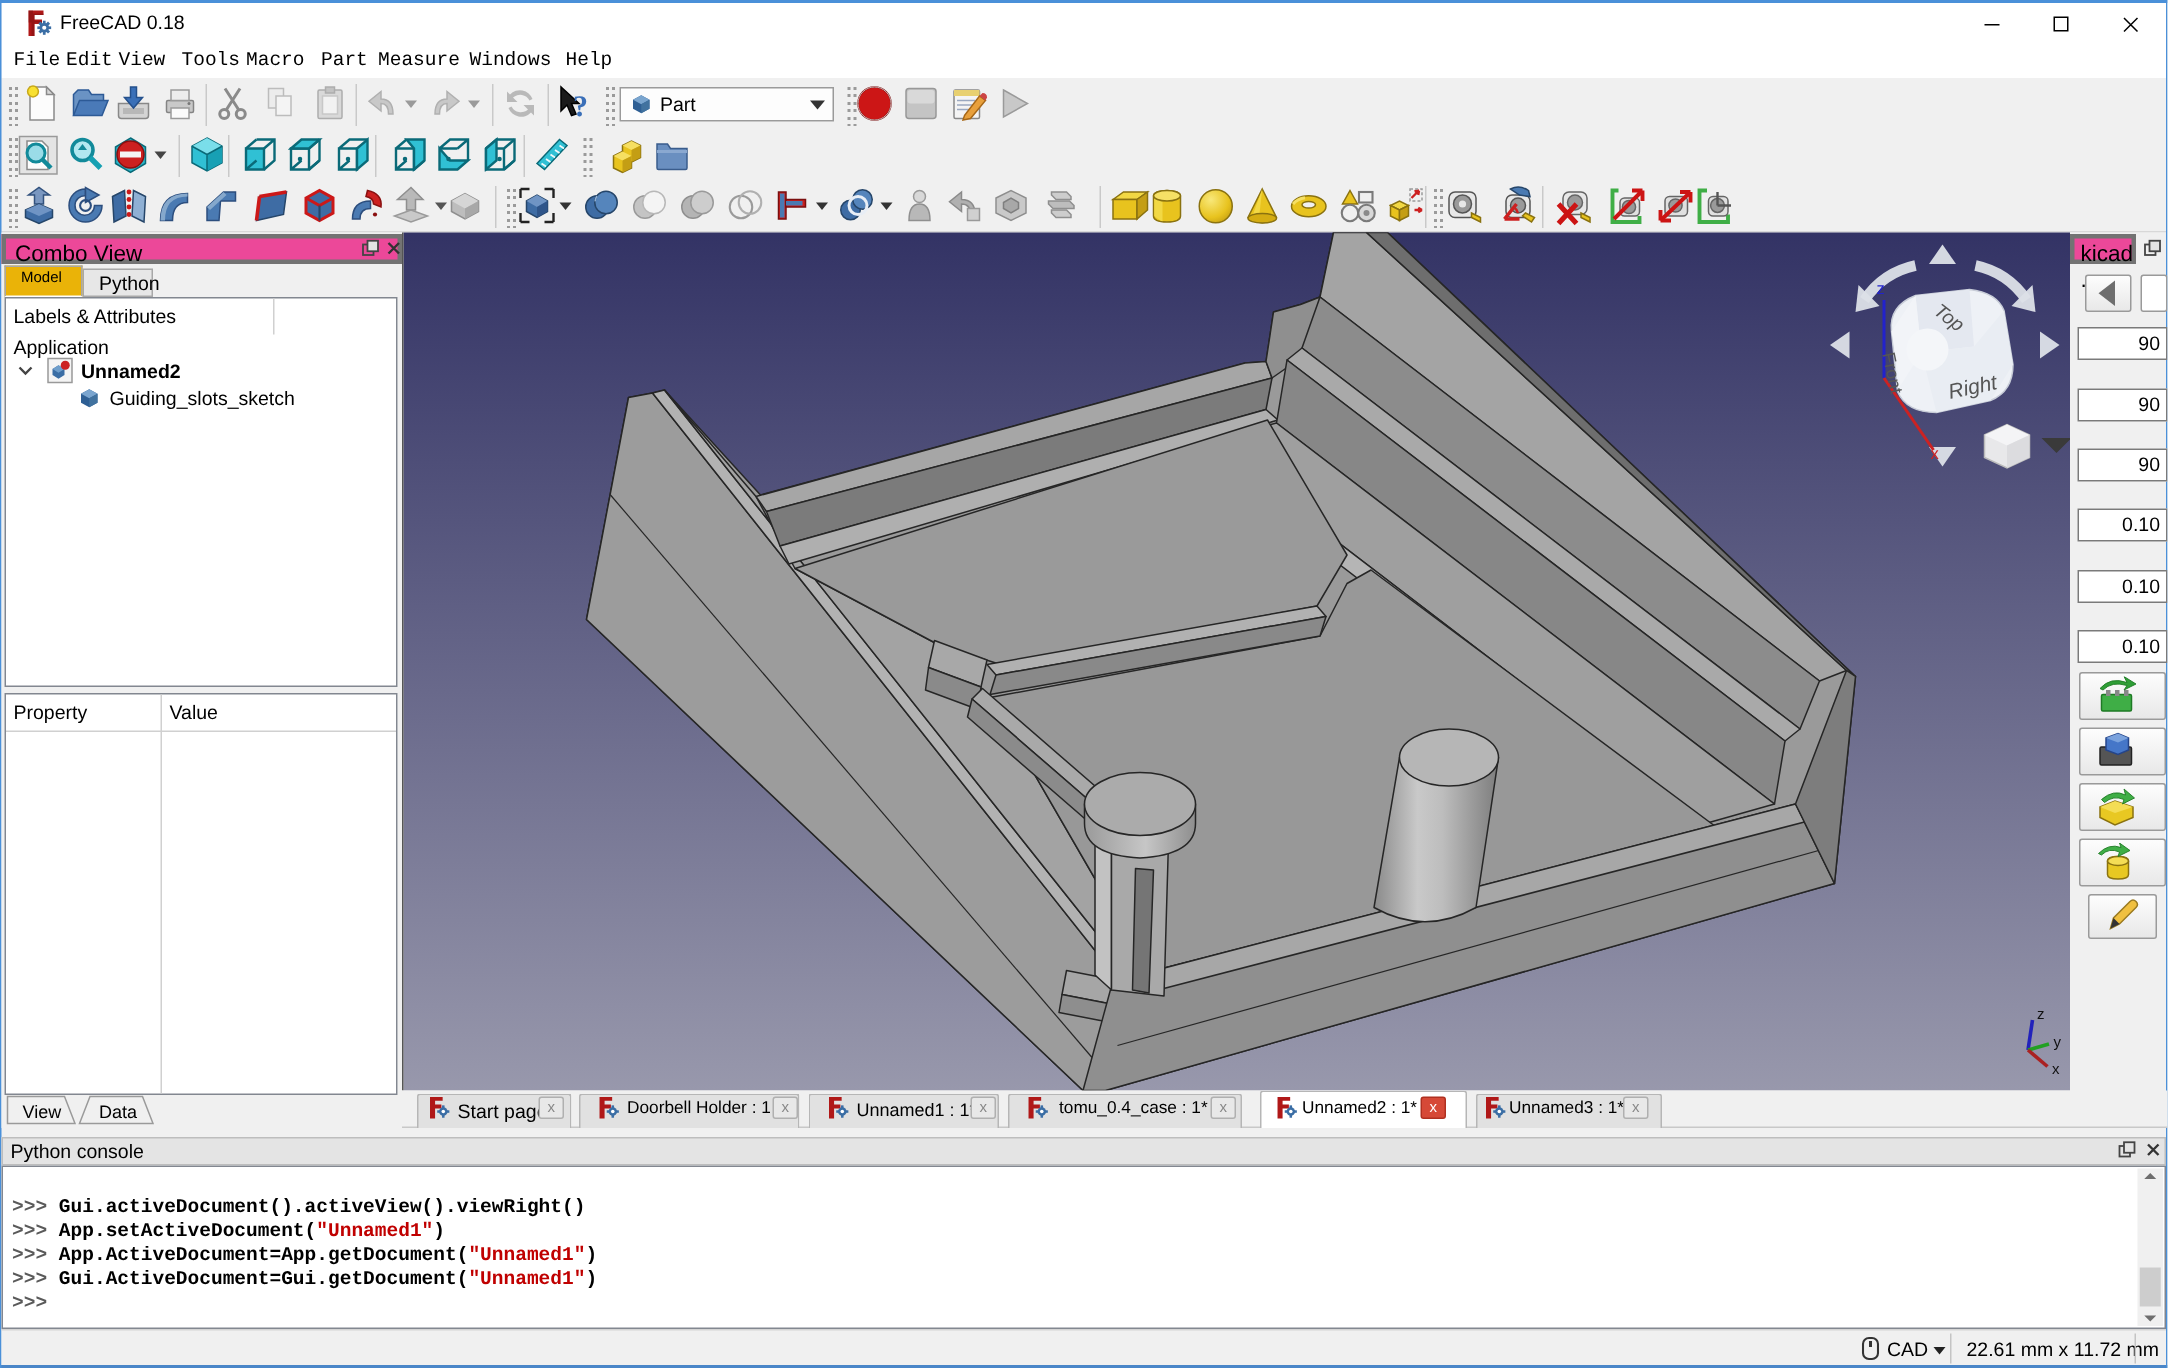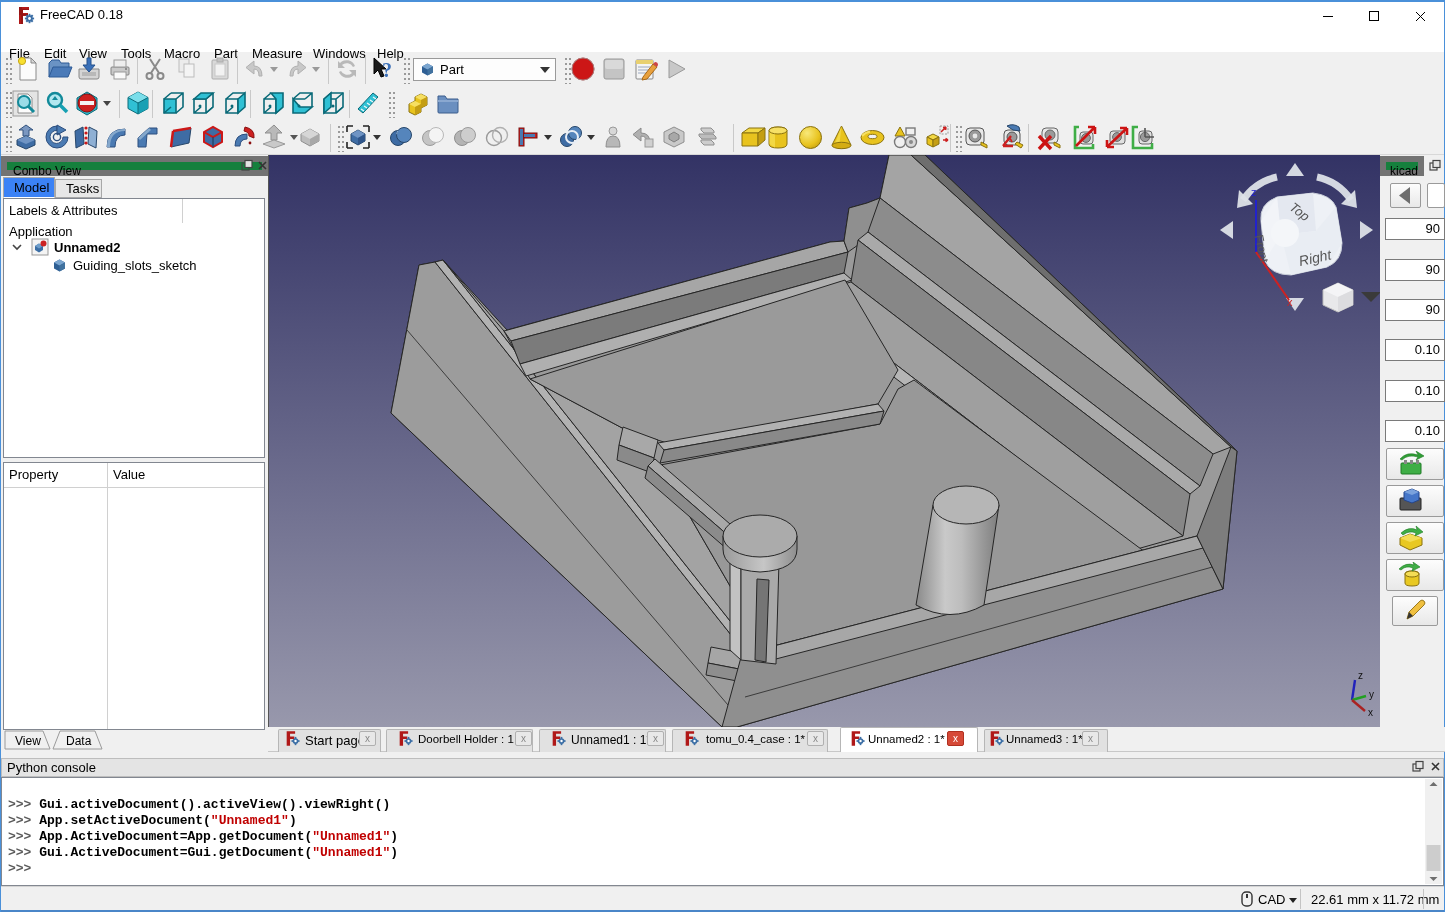--- a/index.html
+++ b/index.html
@@ -9,26 +9,26 @@
 
 #topborder { left:0; top:0; width:1445px; height:2px; background:#4a90d9; }
 #botborder { left:0; top:910px; width:1445px; height:2px; background:#4a86c8; }
 #lborder { left:0; top:0; width:1px; height:912px; background:#4a90d9; }
 #rborder { left:1444px; top:0; width:1px; height:912px; background:#4a90d9; }
 
 #titlebar { left:1px; top:2px; width:1443px; height:28px; background:#ffffff; }
 #title-text { left:40px; top:7px; font-size:13px; }
 
 #menubar { left:1px; top:30px; width:1443px; height:22px; background:#ffffff; }
-.menuitem { top:46px; font-size:13px; }
+.menuitem { top:32px; font-size:13px;font-family:Liberation Mono, monospace; }
 
 #toolbars { left:1px; top:52px; width:1443px; height:103px; background:#f0f0f0; border-bottom:1px solid #d8d8d8; }
 
 #leftdock { left:1px; top:155px; width:267px; height:597px; background:#f0f0f0; }
-.docktitle { background:#15803d; border:6px solid #737373; font-size:12px; }
+.docktitle { background:#ec4899; border:3px solid #737373; font-size:15px; }
 .panelbox { background:#fff; border:1px solid #828790; }
 
 #rightdock { left:1380px; top:155px; width:64px; height:575px; background:#f0f0f0; }
 .spin { background:#fff; border:1px solid #7a7a7a; font-size:13px; text-align:right; }
 .rbtn { background:linear-gradient(#fdfdfd,#e8e8e8); border:1px solid #9a9a9a; border-radius:2px; }
 
 #viewport { left:268px; top:155px; width:1112px; height:572px; background:linear-gradient(#333365,#9898ac); border-left:1px solid #555; }
 
 #tabbar { left:268px; top:727px; width:1177px; height:25px; background:#f0f0f0; border-bottom:1px solid #c8c8c8;}
 .mditab { top:729px; height:23px; background:#e1e1e1; border:1px solid #b6b6b6; border-bottom:none; border-radius:2px 2px 0 0; font-size:13px; }
@@ -471,22 +471,22 @@
     <path d="M15 13 L15 4 M15 13 L24 13" stroke="#555" stroke-width="1.6"></path>
   </svg>
 
 <div class="abs" id="leftdock"></div>
 <div class="abs docktitle" style="left:1px;top:156px;width:267px;height:20px;padding:2px 0 0 6px">Combo View</div>
 <svg class="abs" style="left:239px;top:159px" width="28" height="14" viewBox="0 0 28 14">
  <rect x="3" y="4" width="7" height="7" fill="none" stroke="#444" stroke-width="1.2"></rect>
  <rect x="6" y="1.5" width="7" height="7" fill="#e4e4e4" stroke="#444" stroke-width="1.2"></rect>
  <path d="M20 3 l7 7 M27 3 l-7 7" stroke="#333" stroke-width="1.6"></path>
 </svg>
-<div class="abs" style="left:3px;top:177px;width:52px;height:21px;background:#3b82f6;border:1px solid #a8a8a8;border-bottom:1px solid #fff;font-size:13px;padding:2px 0 0 10px;z-index:3">Model</div>
-<div class="abs" style="left:55px;top:179px;width:47px;height:19px;background:#e7e7e7;border:1px solid #a8a8a8;font-size:13px;padding:1px 0 0 10px">Tasks</div>
+<div class="abs" style="left:3px;top:177px;width:52px;height:21px;background:#eab308;border:1px solid #a8a8a8;border-bottom:1px solid #fff;font-size:10px;padding:2px 0 0 10px;z-index:3">Model</div>
+<div class="abs" style="left:55px;top:179px;width:47px;height:19px;background:#e7e7e7;border:1px solid #a8a8a8;font-size:13px;padding:1px 0 0 10px">Python</div>
 <div class="abs panelbox" style="left:3px;top:198px;width:262px;height:260px">
   <div style="position:absolute;left:178px;top:0;width:1px;height:24px;background:#d0d0d0"></div>
   <div style="position:absolute;left:5px;top:4px">Labels &amp; Attributes</div>
   <div style="position:absolute;left:5px;top:25px">Application</div>
   <svg style="position:absolute;left:7px;top:42px" width="12" height="12" viewBox="0 0 12 12">
       <path d="M2 4 l4 4 4-4" stroke="#444" stroke-width="1.6" fill="none"></path>
     </svg>
   <svg style="position:absolute;left:27px;top:39px" width="18" height="18" viewBox="0 0 18 18">
     <rect x="1" y="1" width="16" height="16" fill="#f4f4f4" stroke="#999"></rect>
     <path d="M4 8 l4-2.5 4 2.5 v4 l-4 2.5 -4-2.5z" fill="#3b6ea5"></path>

